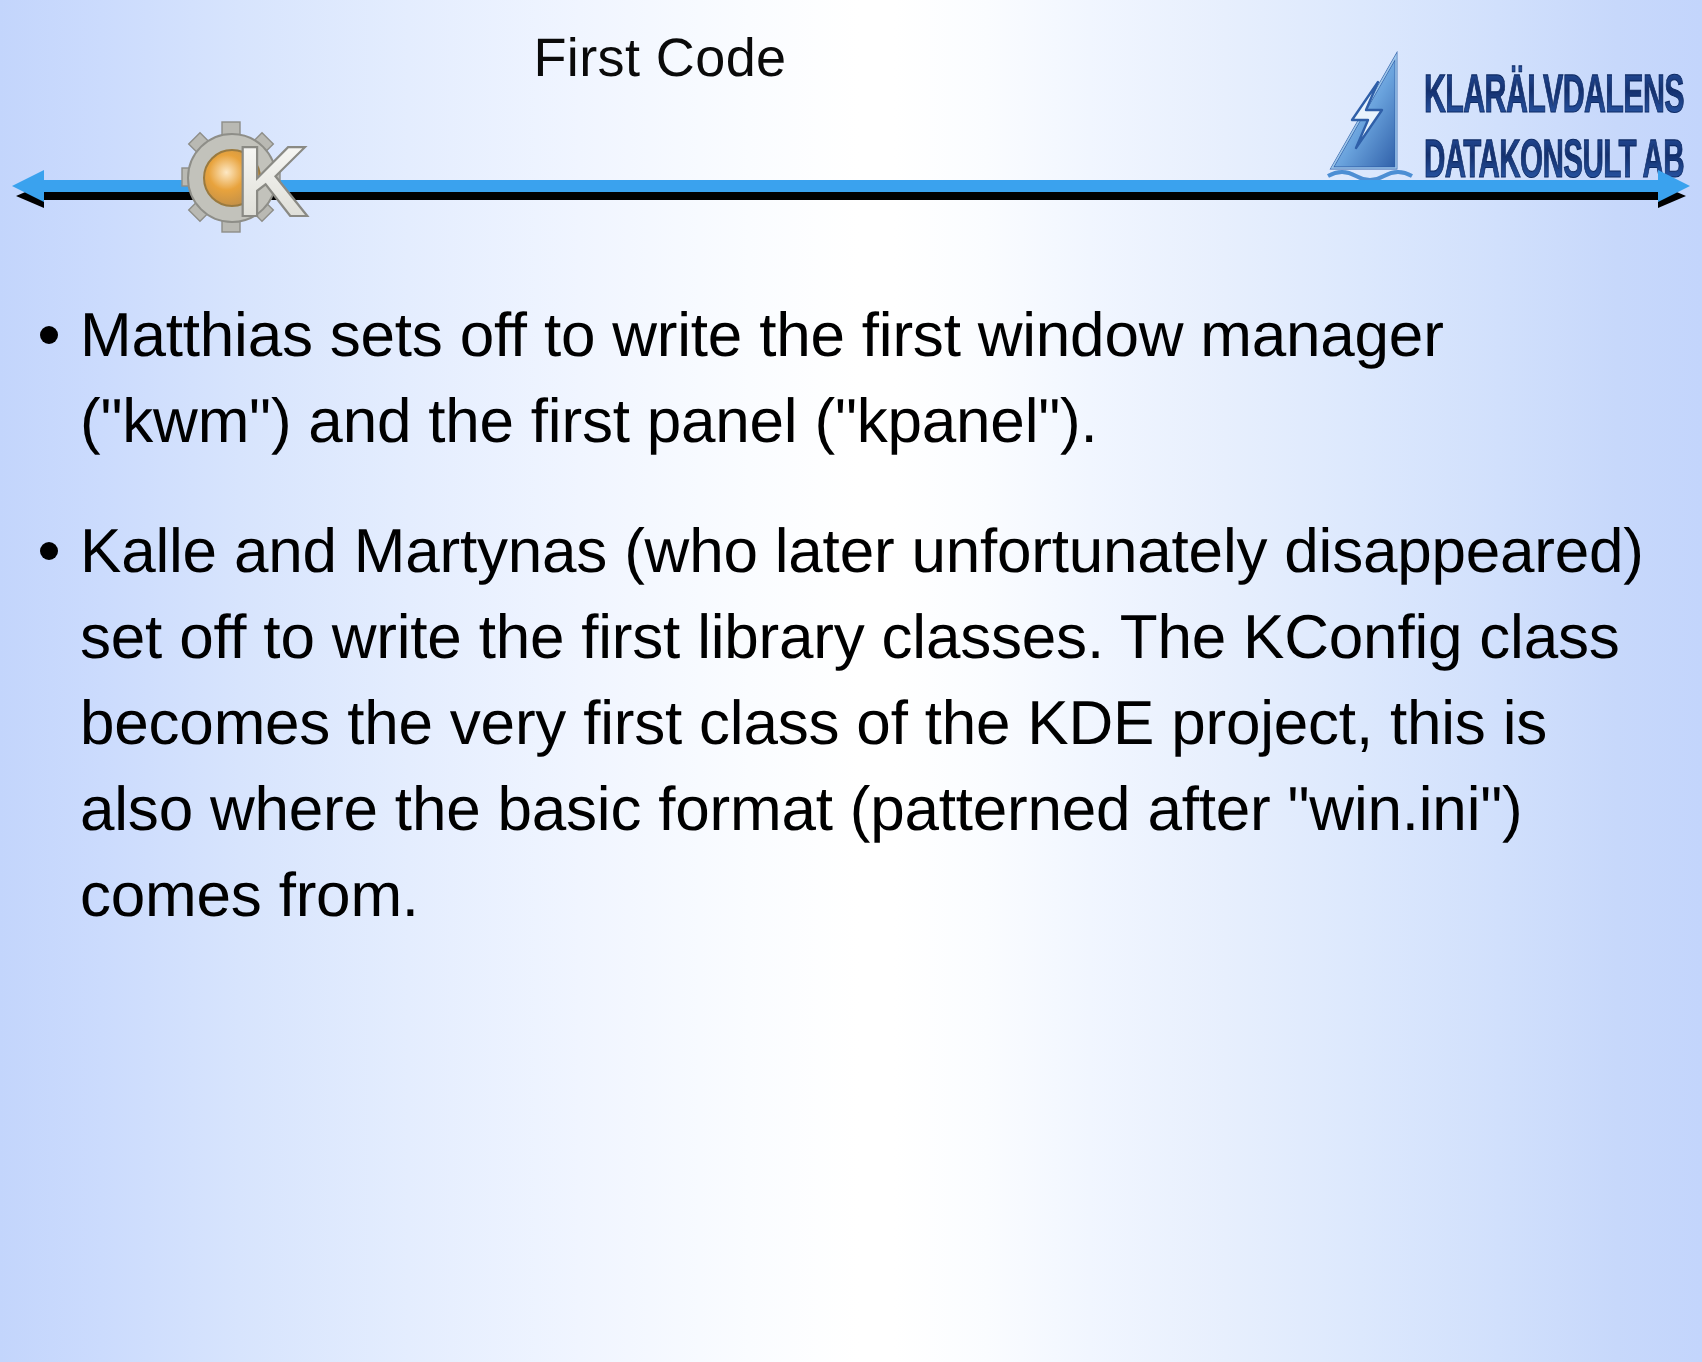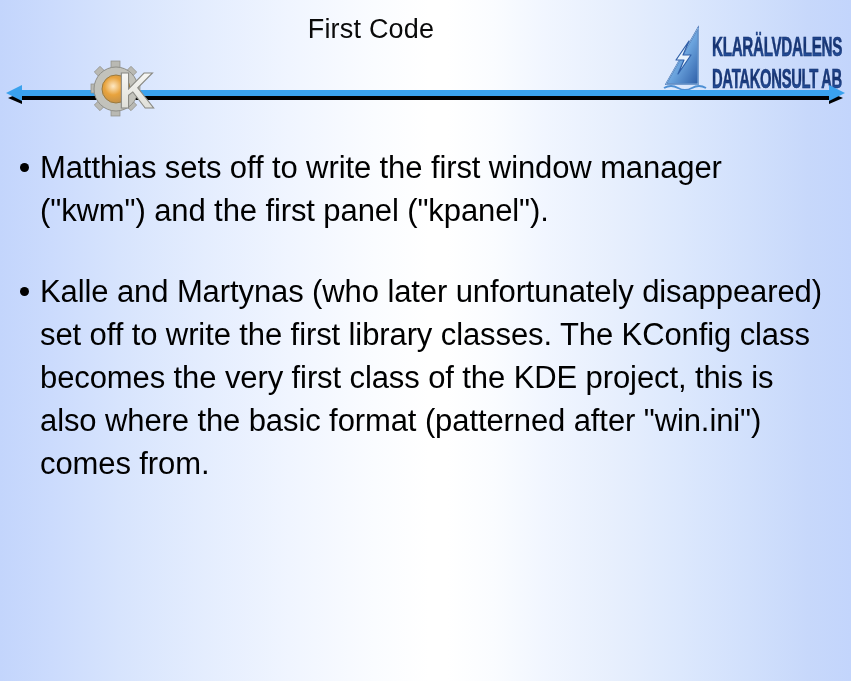--- a/index.html
+++ b/index.html
@@ -46,21 +46,20 @@
     position: absolute;
     left: 0;
     top: 13px;
     width: 660px;
     text-align: center;
     font-size: 27px;
     line-height: 32px;
     color: #0a0a0a;
     letter-spacing: 0.2px;
     white-space: nowrap;
-    margin-left: 41px;
   }
 
   
   #kdab-logo {
     position: absolute;
     left: 658px;
     top: 24px;
     width: 188px;
     height: 76px;
   }
@@ -90,21 +89,21 @@
   #body {
     position: absolute;
     left: 14px;
     top: 146px;
     width: 820px;
   }
 
   .bullet-item {
     position: relative;
     padding-left: 26px;
-    margin-bottom: 38px;
+    margin-bottom: 22px;
     font-size: 31px;
     line-height: 43px;
     color: #000000;
     letter-spacing: -0.1px;
   }
   .bullet-item:last-child { margin-bottom: 0; }
 
   .bullet-dot {
     position: absolute;
     left: 6px;

